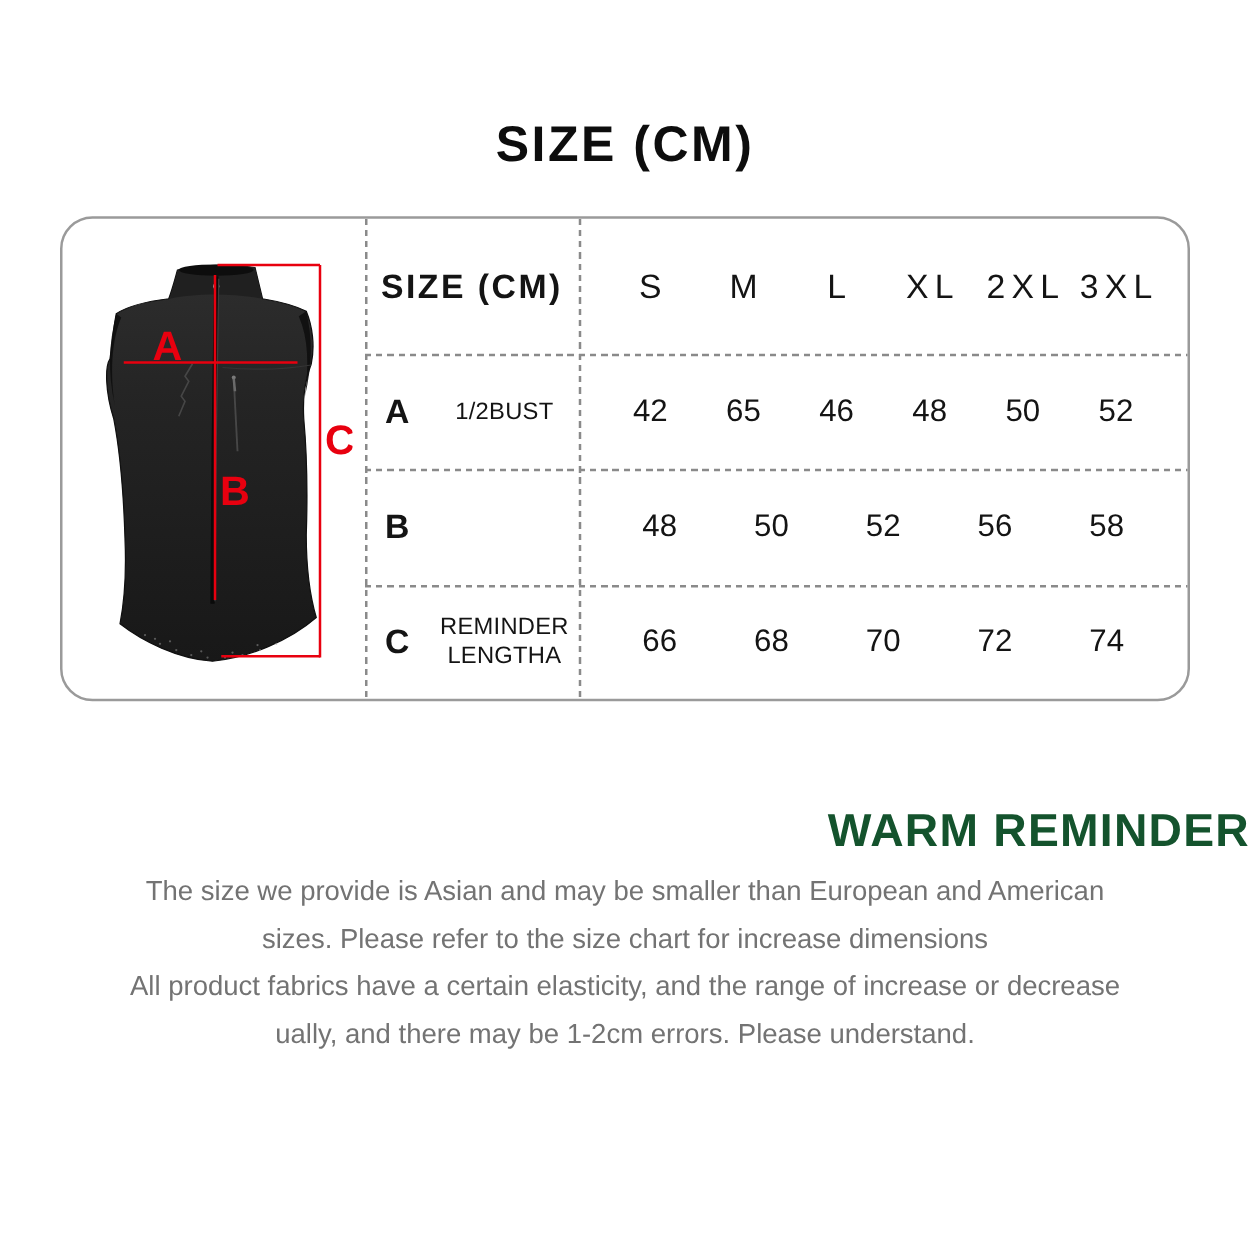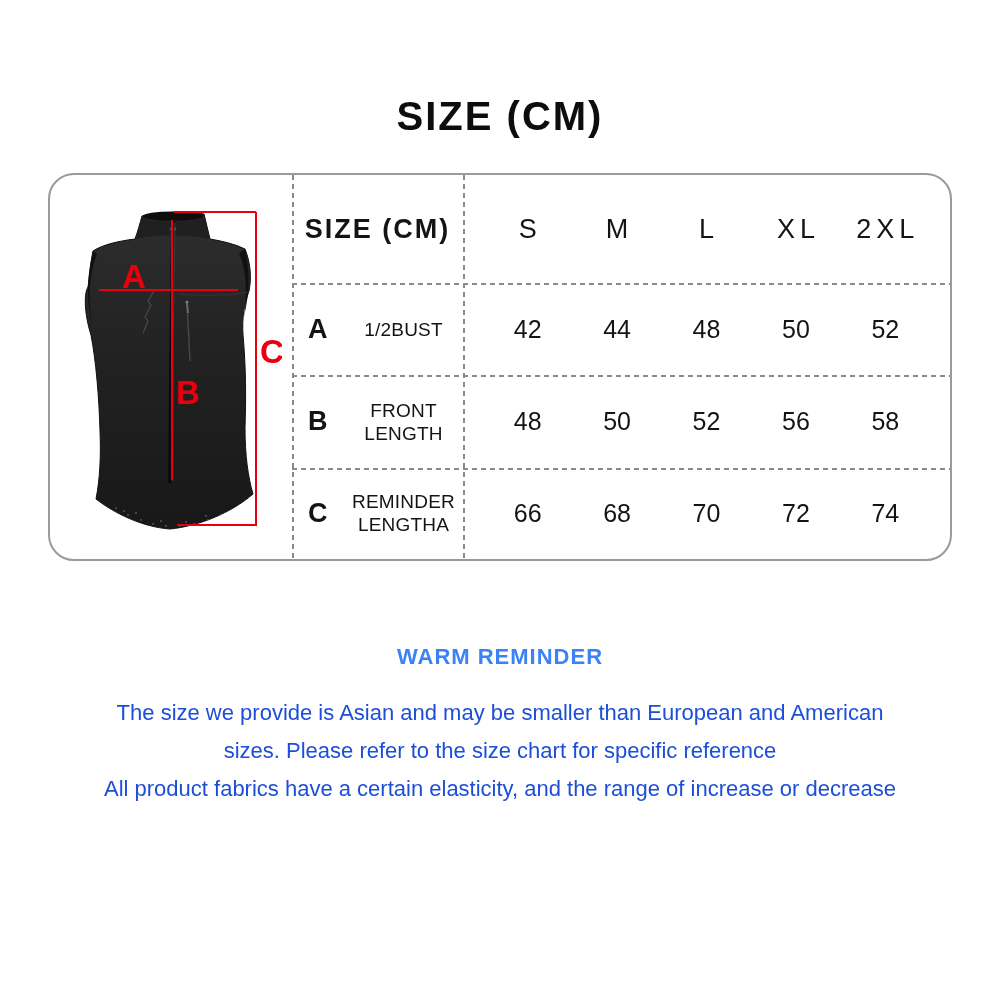--- a/index.html
+++ b/index.html
@@ -36,24 +36,24 @@
   .row-label .letter { width:36px; font-size:27px; font-weight:600; }
   .row-label .name { flex:1; text-align:center; font-size:19px; font-weight:400;
     line-height:23px; letter-spacing:0.2px; }
   .row-values { position:absolute; left:413px; width:487px; display:flex; padding:0 20px; }
   .row-values > div { flex:1; display:flex; align-items:center; justify-content:center;
     font-size:25px; }
   .r1 { top:108px; height:92px; } .r2 { top:200px; height:93px; } .r3 { top:293px; height:90px; }
 
   .vest-wrap { position:absolute; left:6px; top:18px; width:226px; height:362px; }
 
-  .reminder-heading { position:absolute; top:644px; left:0; width:1000px; text-align:center;
-    font-size:22px; font-weight:bold; letter-spacing:1px; color:#3b82f6; }
+  .reminder-heading { position:absolute; top:644px; left:0; width:1000px; text-align:right;
+    font-size:37px; font-weight:bold; letter-spacing:1px; color:#14532d; }
   .reminder-lines { position:absolute; top:694px; left:50px; width:900px; text-align:center; }
-  .reminder-lines div { font-size:22px; line-height:38px; color:#1d4ed8; }
+  .reminder-lines div { font-size:22px; line-height:38px; color:#737373; }
 
   .bottom-dashes { position:absolute; top:939px; left:85px; width:838px; height:0;
     border-top:2px dashed #575757; }
 </style>
 </head>
 <body>
 
 <div class="canvas">
 
   <div class="main-title">SIZE (CM)</div>
@@ -134,43 +134,41 @@
     <div class="hdash h2"></div>
     <div class="hdash h3"></div>
 
     <div class="th-label">SIZE (CM)</div>
     <div class="th-sizes">
       <div>S</div>
       <div>M</div>
       <div>L</div>
       <div>XL</div>
       <div>2XL</div>
+      <div>3XL</div>
     </div>
 
     <div class="row-label r1">
       <span class="letter">A</span>
       <span class="name">
         <span style="display:block">1/2BUST</span>
         <span style="display:block"></span>
       </span>
     </div>
     <div class="row-values r1">
       <div>42</div>
-      <div>44</div>
+      <div>65</div>
+      <div>46</div>
       <div>48</div>
       <div>50</div>
       <div>52</div>
     </div>
 
     <div class="row-label r2">
       <span class="letter">B</span>
-      <span class="name">
-        <span style="display:block">FRONT</span>
-        <span style="display:block">LENGTH</span>
-      </span>
     </div>
     <div class="row-values r2">
       <div>48</div>
       <div>50</div>
       <div>52</div>
       <div>56</div>
       <div>58</div>
     </div>
 
     <div class="row-label r3">
@@ -187,19 +185,20 @@
       <div>72</div>
       <div>74</div>
     </div>
 
   </div>
 
   <div class="reminder-heading">WARM REMINDER</div>
 
   <div class="reminder-lines">
     <div>The size we provide is Asian and may be smaller than European and American</div>
-    <div>sizes. Please refer to the size chart for specific reference</div>
+    <div>sizes. Please refer to the size chart for increase dimensions</div>
     <div>All product fabrics have a certain elasticity, and the range of increase or decrease</div>
+    <div>ually, and there may be 1-2cm errors. Please understand.</div>
   </div>
 
   <div class="bottom-dashes"></div>
 
 </div>
 
 </body></html>

